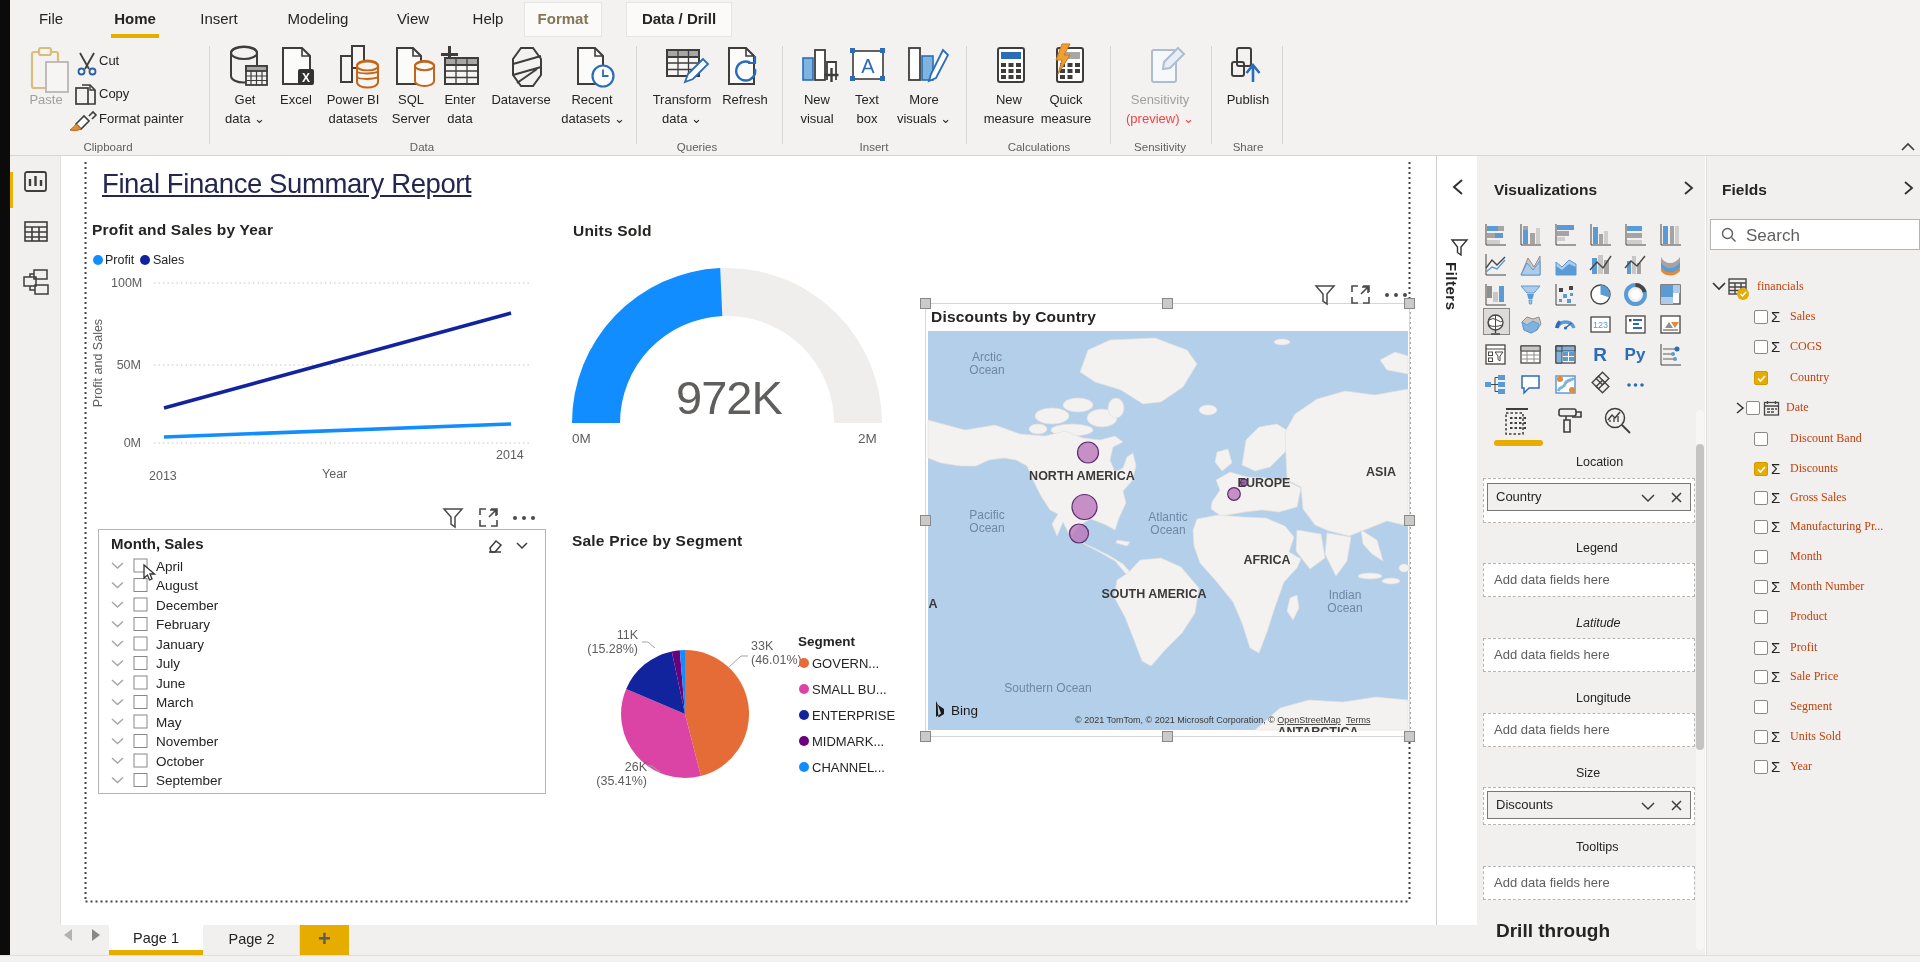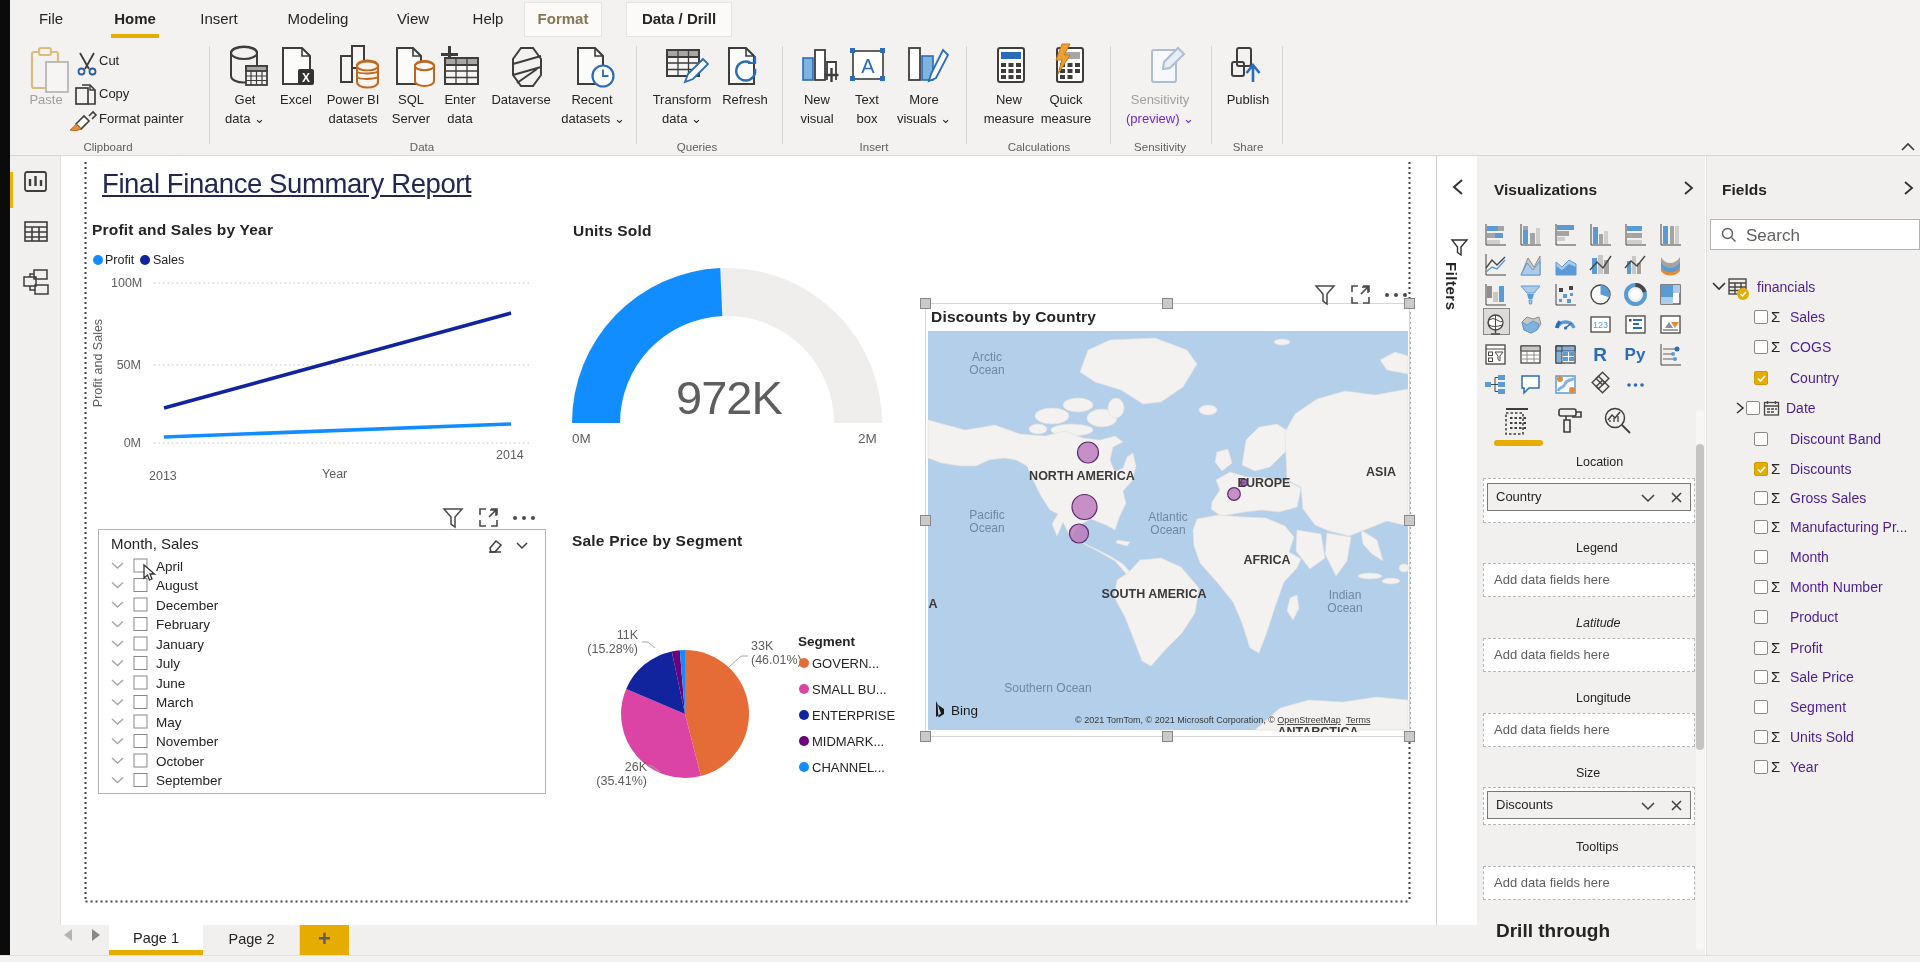--- a/index.html
+++ b/index.html
@@ -23,21 +23,21 @@
 
 .vtitle { position:absolute; font-size:15.5px; font-weight:bold; color:#252423; letter-spacing:0.2px; white-space:nowrap; }
 .axlbl { position:absolute; font-size:12.5px; color:#605e5c; white-space:nowrap; }
 
 #filterpane { left:1436px; top:156px; width:41px; height:799px; background:#fff; border-left:1px solid #d1cfcd; }
 #vispane { left:1477px; top:156px; width:228px; height:799px; background:#f1f0ef; }
 #fieldpane { left:1706px; top:156px; width:214px; height:799px; background:#f1f0ef; border-left:1px solid #e1dfdd; }
 .ptitle { font-size:15.5px; font-weight:bold; color:#252423; }
 .well { position:absolute; left:1483px; width:212px; border:1px dashed #b8b6b4; background:#fff; font-size:13px; color:#605e5c; }
 .wlabel { position:absolute; left:1576px; font-size:12.5px; color:#252423; }
-.frow { position:absolute; font-size:14px; color:#4c1d95; white-space:nowrap; }
+.frow { position:absolute; font-size:12px; color:#c2410c; white-space:nowrap;font-family:Liberation Serif, serif; }
 .cbox { position:absolute; width:14px; height:14px; border:1px solid #8a8886; border-radius:2px; background:#fff; }
 .sigma { position:absolute; font-size:15px; color:#252423; }
 
 #tabbar { left:10px; top:925px; width:1467px; height:30px; background:#f1f0ef; }
 #statusbar { left:0px; top:955px; width:1920px; height:7px; background:#f3f2f1; border-top:1px solid #e1dfdd; }
 </style>
 </head>
 <body>
 <div id="app">
   <div class="abs" id="menubar"></div>
@@ -101,21 +101,21 @@
   <div class="rlabel" style="left:787px; top:111px; width:60px;">visual</div>
   <div class="rlabel" style="left:837px; top:92px; width:60px;">Text</div>
   <div class="rlabel" style="left:837px; top:111px; width:60px;">box</div>
   <div class="rlabel" style="left:890px; top:92px; width:68px;">More</div>
   <div class="rlabel" style="left:890px; top:111px; width:68px;">visuals ⌄</div>
   <div class="rlabel" style="left:979px; top:92px; width:60px;">New</div>
   <div class="rlabel" style="left:974px; top:111px; width:70px;">measure</div>
   <div class="rlabel" style="left:1036px; top:92px; width:60px;">Quick</div>
   <div class="rlabel" style="left:1031px; top:111px; width:70px;">measure</div>
   <div class="rlabel" style="left:1124px; top:92px; width:72px; color:#a19f9d;">Sensitivity</div>
-  <div class="rlabel" style="left:1122px; top:111px; width:76px; color:#6d28d9;">(preview) ⌄</div>
+  <div class="rlabel" style="left:1122px; top:111px; width:76px; color:#ef4444;">(preview) ⌄</div>
   <div class="rlabel" style="left:1218px; top:92px; width:60px;">Publish</div>
   <svg class="abs" style="left:10px; top:38px;" width="1910" height="118" viewBox="0 0 1910 118" fill="none">
 
     <g stroke="#d9bd7f" stroke-width="2.2">
         <rect x="22" y="14" width="26" height="36" rx="2"></rect>
         <rect x="29" y="10" width="12" height="7" rx="2" fill="#f3f2f1"></rect>
       </g>
     <rect x="36" y="24" width="22" height="30" fill="#f6f5f4" stroke="#b9b7b5" stroke-width="1.8"></rect>
 
     <g stroke="#3e3d3c" stroke-width="1.8">
@@ -318,21 +318,21 @@
   <svg class="abs" style="left:440px; top:505px;" width="100" height="26" viewBox="0 0 100 26" fill="none" stroke="#4a4a48" stroke-width="1.5">
     <path d="M4 4 h18 l-7 8 v10 l-4 -3 v-7 z"></path>
     <path d="M40 10 v-6 h6 M51 4 h6 v6 M40 15 v6 h6 M57 15 v6 h-6 M56 5 l-7 7 M50 5 h6 v6" stroke-width="1.6"></path>
     <g fill="#4a4a48" stroke="none">
         <circle cx="75" cy="13" r="2"></circle>
         <circle cx="84" cy="13" r="2"></circle>
         <circle cx="93" cy="13" r="2"></circle>
       </g>
   </svg>
   <div class="abs" style="left:98px; top:529px; width:448px; height:265px; background:#fff; border:1px solid #b6b4b1;"></div>
-  <div class="abs" style="left:111px; top:535px; font-size:15px; font-weight:normal; color:#252423;">Month, Sales</div>
+  <div class="abs" style="left:111px; top:535px; font-size:15px; font-weight:bold; color:#252423;">Month, Sales</div>
   <svg class="abs" style="left:487px; top:538px;" width="44" height="16" viewBox="0 0 44 16" fill="none" stroke="#3e3d3c" stroke-width="1.5">
     <path d="M3 10 l6 -7 5 4 -6 7 -4 0 z"></path>
       <path d="M2 14 h12"></path>
     <path d="M30 5 l5 5 5 -5"></path>
   </svg>
   <div id="slicerlist">
     <svg class="abs" style="left:108px; top:556px;" width="340" height="232" viewBox="0 0 340 232" fill="none">
       <g stroke="#a8a6a4" stroke-width="1.5">
         <path d="M4 7 l5.5 5 5.5 -5"></path>
           <path d="M4 26.5 l5.5 5 5.5 -5"></path>

